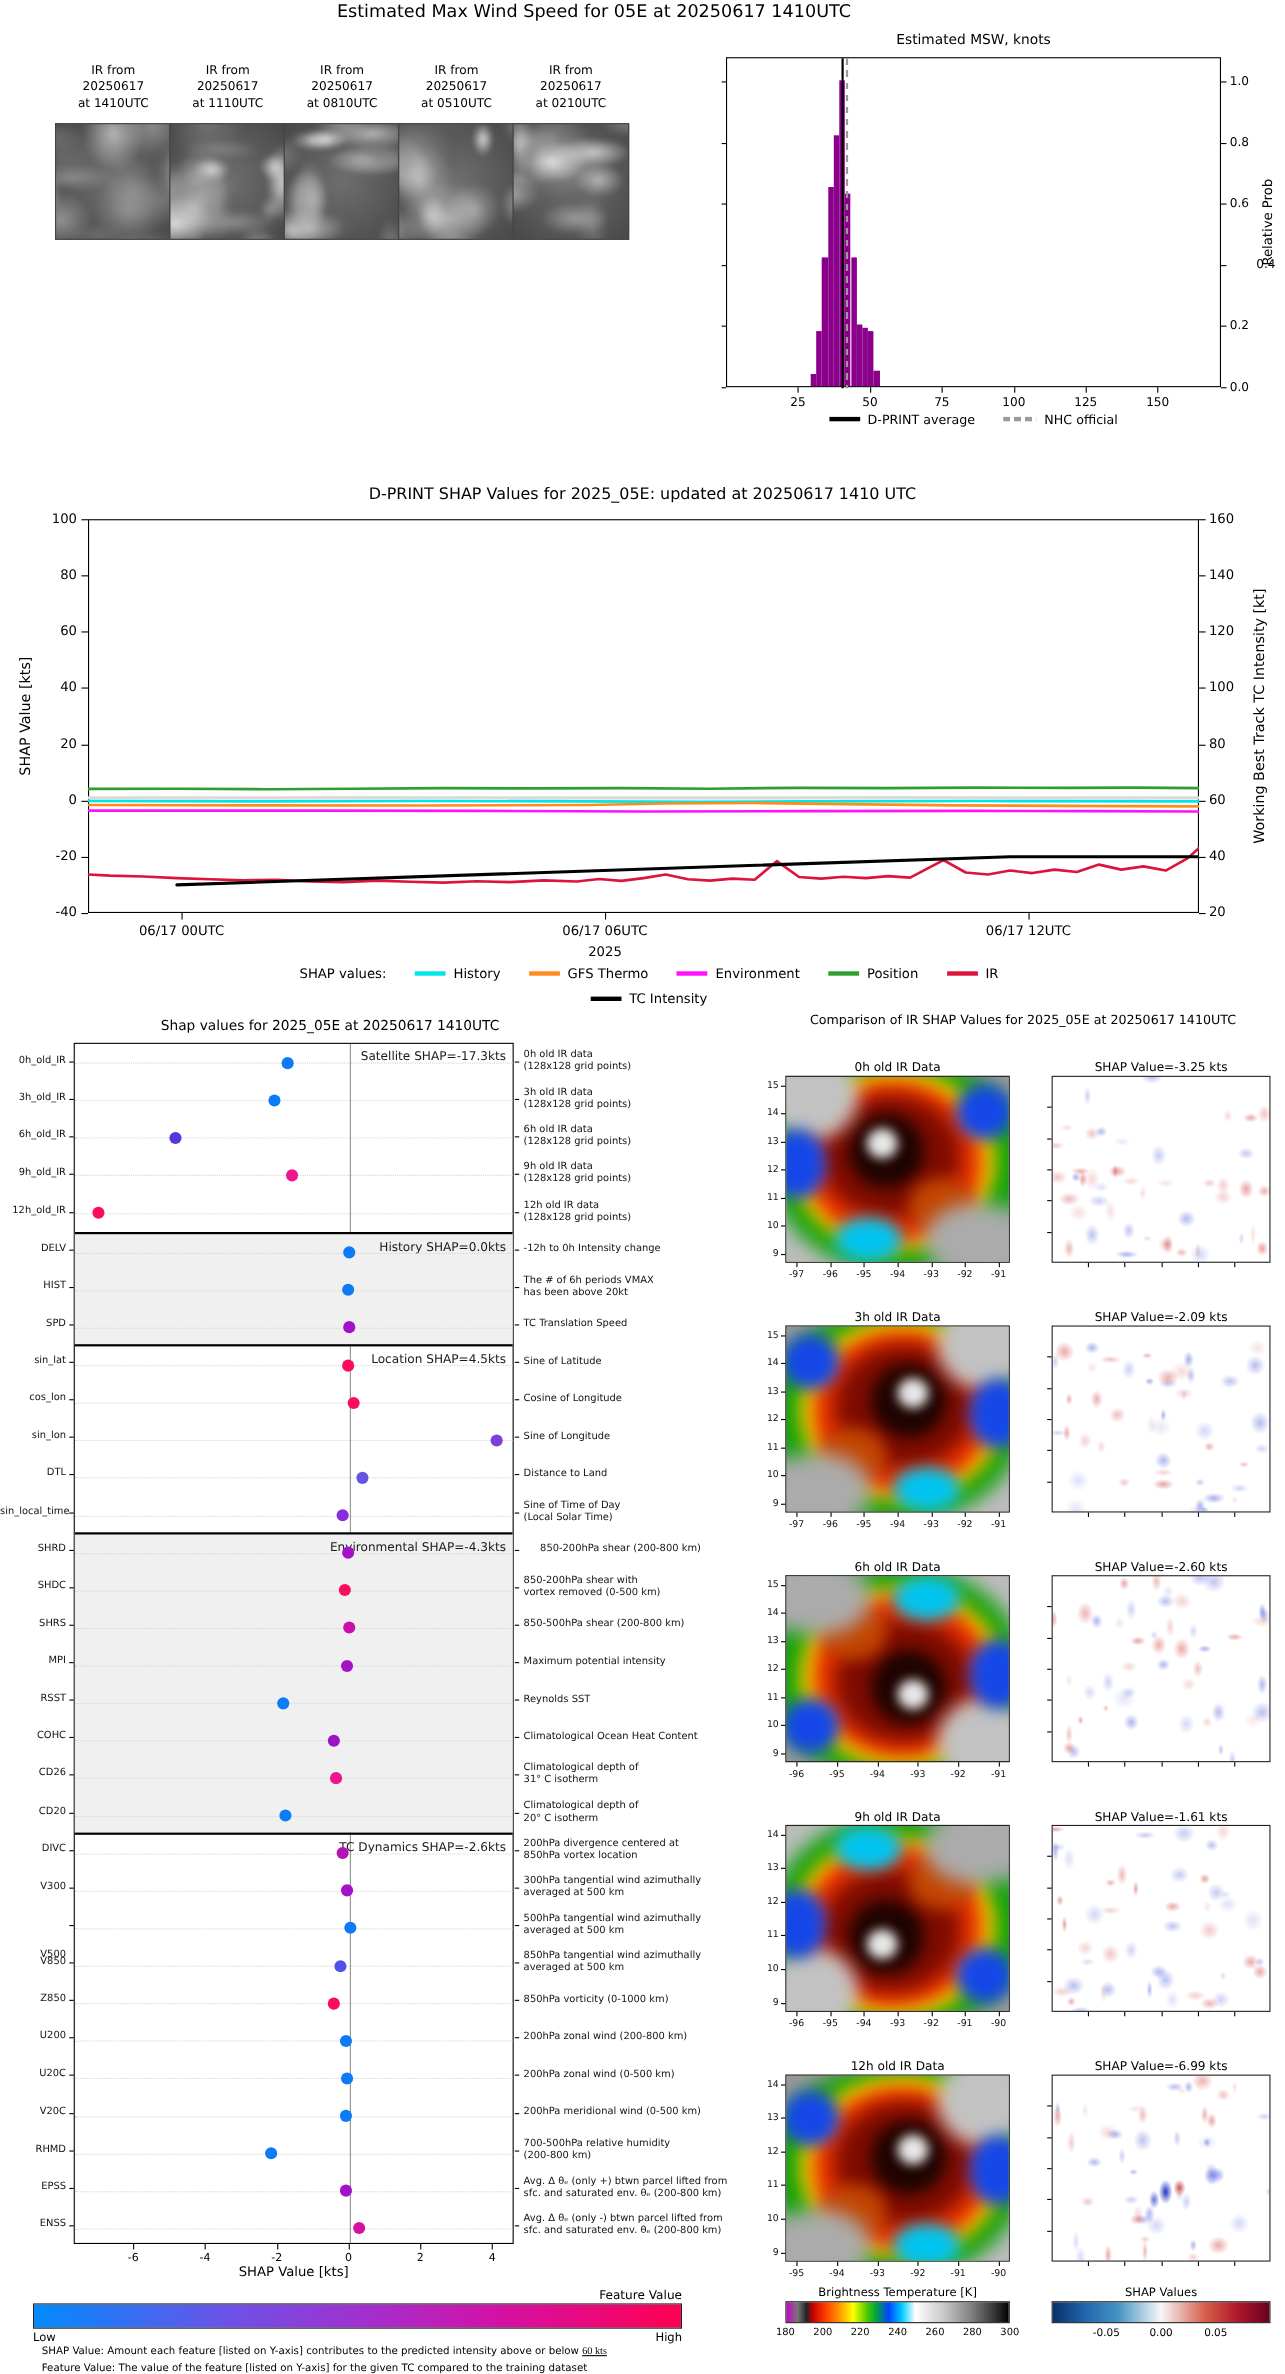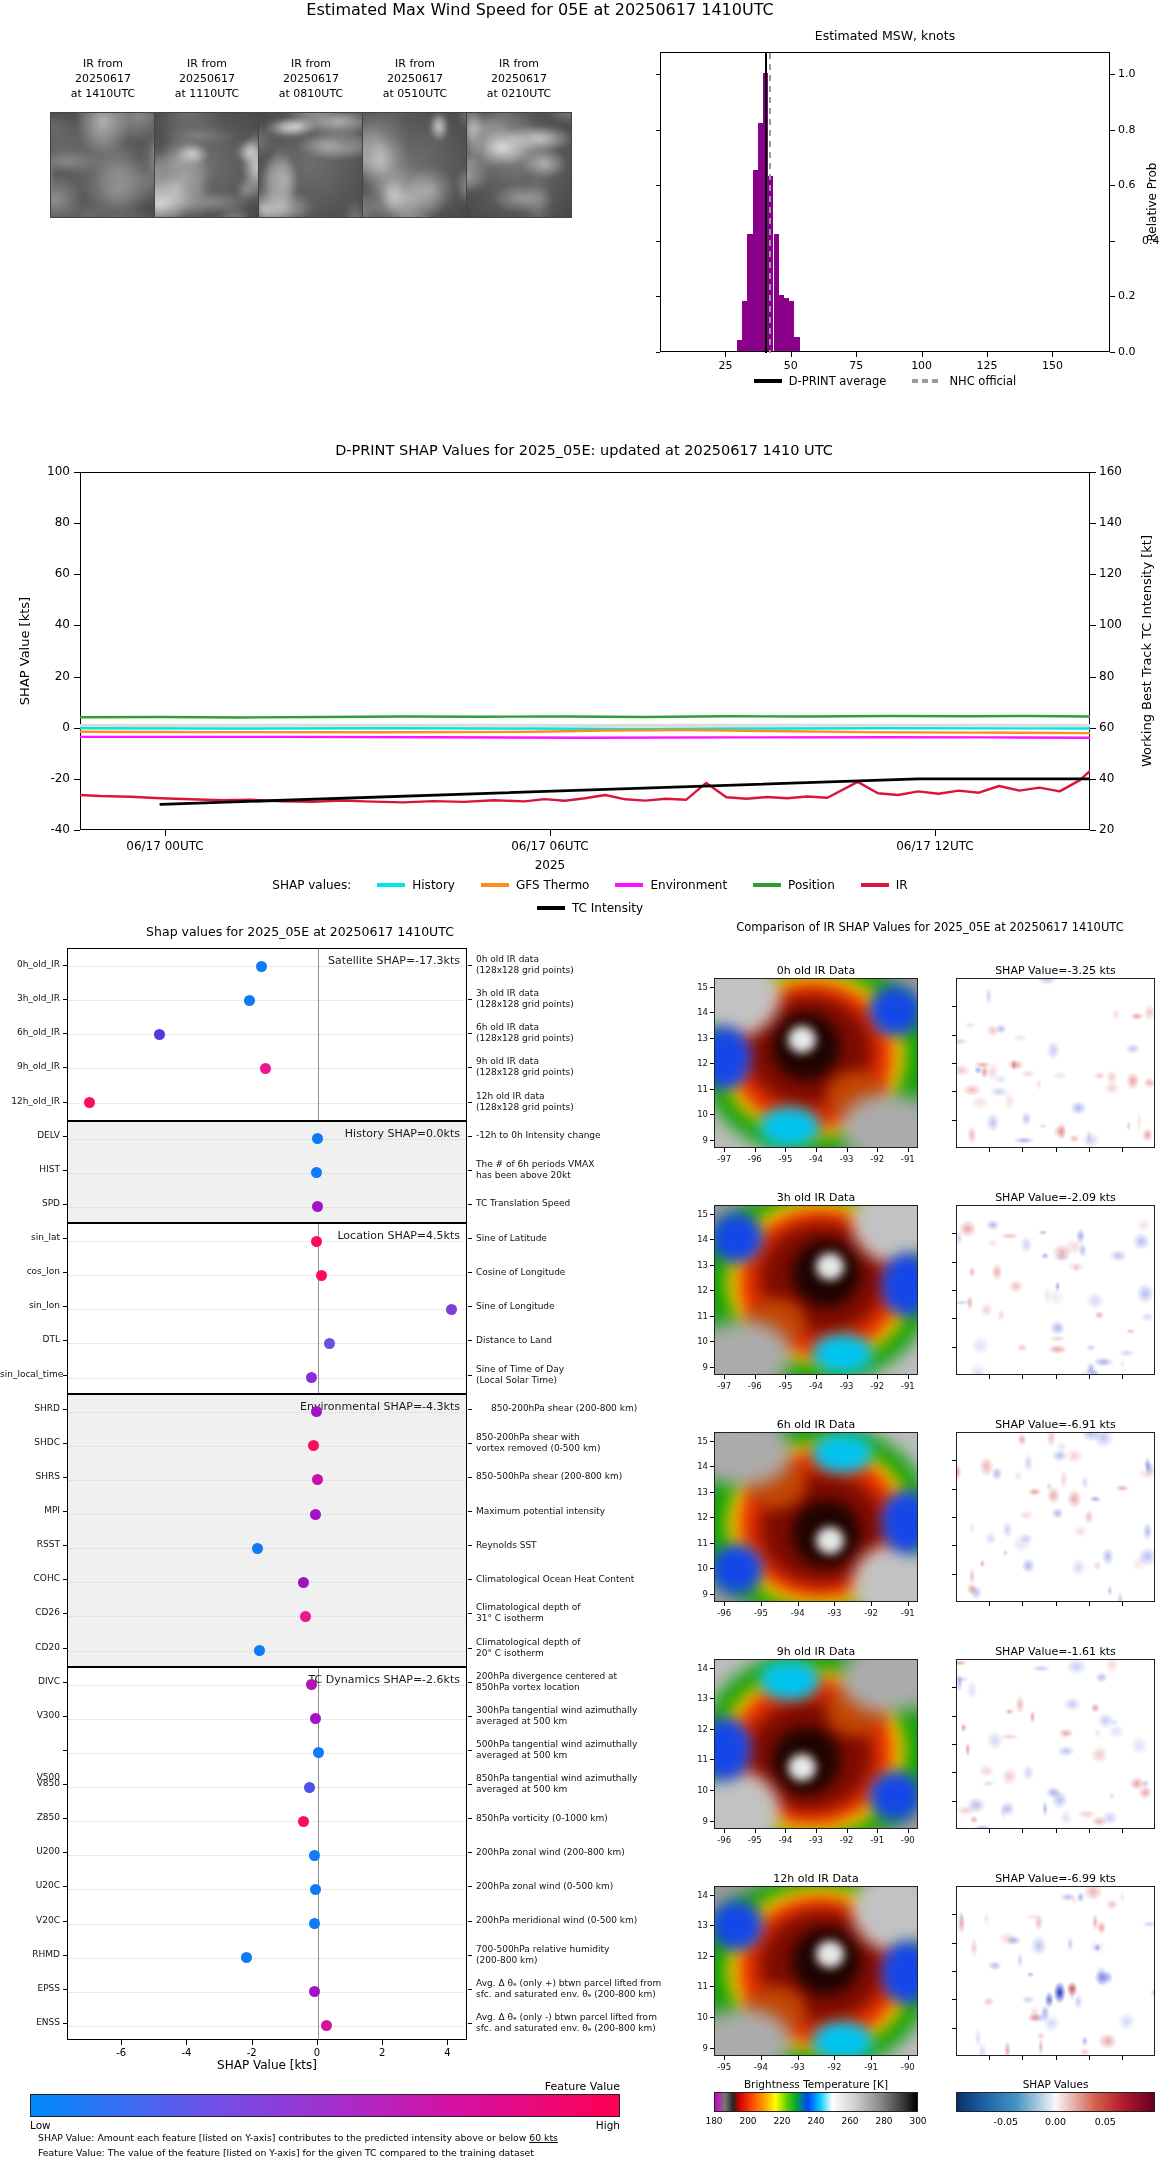--- a/index.html
+++ b/index.html
@@ -32,21 +32,21 @@
   .scene .lyr{position:absolute;border-radius:50%;}
   .shapscene{position:absolute;border:1px solid #222;box-sizing:border-box;overflow:hidden;background:#fff;}
   .shapscene .tex{position:absolute;inset:-6px;filter:blur(0.6px);}
   .v1 .wrap{transform:scaleX(-1);}
   .v2 .wrap{transform:rotate(180deg);}
   .v3 .wrap{transform:scaleY(-1);}
   .v4 .wrap{transform:scaleX(-1) translateY(4%);}
   .wrap{position:absolute;inset:0;}
   .axlab{font-size:8.5px;color:#111;position:absolute;}
   .cbar{position:absolute;border:1px solid #222;box-sizing:border-box;}
-  .underl{text-decoration:underline;}
+  .underl{text-decoration:underline;font-family:Liberation Serif, serif;}
 </style>
 </head>
 <body>
 
 <div id="page">
 
   <div class="abs ctr" style="left:0;top:8;width:1080px;font-size:16px;">Estimated Max Wind Speed for 05E at 20250617 1410UTC</div>
 
   <div id="thumbs">
       <div class="abs ctr" style="left: 42px; top: 56px; width: 122px; font-size: 11px; line-height: 15px;">
@@ -743,21 +743,21 @@
         <div class="tickmark" style="left: 952px; top: 1233.33px; width: 4px; height: 1px;"></div>
         <div class="tickmark" style="left: 1022.33px; top: 1375px; width: 1px; height: 4px;"></div>
         <div class="tickmark" style="left: 952px; top: 1261.67px; width: 4px; height: 1px;"></div>
         <div class="tickmark" style="left: 1055.5px; top: 1375px; width: 1px; height: 4px;"></div>
         <div class="tickmark" style="left: 952px; top: 1290px; width: 4px; height: 1px;"></div>
         <div class="tickmark" style="left: 1088.67px; top: 1375px; width: 1px; height: 4px;"></div>
         <div class="tickmark" style="left: 952px; top: 1318.33px; width: 4px; height: 1px;"></div>
         <div class="tickmark" style="left: 1121.83px; top: 1375px; width: 1px; height: 4px;"></div>
         <div class="tickmark" style="left: 952px; top: 1346.67px; width: 4px; height: 1px;"></div>
         <div class="abs ctr" style="left: 714px; top: 1418px; width: 204px; font-size: 11px;">6h old IR Data</div>
-        <div class="abs ctr" style="left: 956px; top: 1418px; width: 199px; font-size: 11px;">SHAP Value=-6.91 kts</div>
+        <div class="abs ctr" style="left: 956px; top: 1418px; width: 199px; font-size: 11px;">SHAP Value=-2.60 kts</div>
         <div class="scene v2" style="left: 714px; top: 1432px; width: 204px; height: 170px;">
           <div class="wrap">
             <div class="lyr" style="background: rgb(154, 154, 154); left: -10%; top: -10%; width: 120%; height: 120%; filter: blur(0px); border-radius: 0%;"></div>
             <div class="lyr" style="background: rgb(189, 189, 189); left: -15%; top: 55%; width: 60%; height: 55%; filter: blur(8px); border-radius: 50%;"></div>
             <div class="lyr" style="background: rgb(162, 162, 162); left: 60%; top: 60%; width: 55%; height: 50%; filter: blur(8px); border-radius: 50%;"></div>
             <div class="lyr" style="background: rgb(10, 160, 10); left: -8%; top: -12%; width: 116%; height: 118%; filter: blur(9px); border-radius: 50%;"></div>
             <div class="lyr" style="background: rgb(255, 212, 0); left: 2%; top: -4%; width: 92%; height: 98%; filter: blur(9px); border-radius: 50%;"></div>
             <div class="lyr" style="background: rgb(230, 48, 0); left: 8%; top: 2%; width: 80%; height: 88%; filter: blur(8px); border-radius: 50%;"></div>
             <div class="lyr" style="background: rgb(126, 12, 0); left: 16%; top: 10%; width: 62%; height: 66%; filter: blur(8px); border-radius: 50%;"></div>
             <div class="lyr" style="background: rgb(30, 4, 0); left: 28%; top: 20%; width: 34%; height: 40%; filter: blur(7px); border-radius: 50%;"></div>

